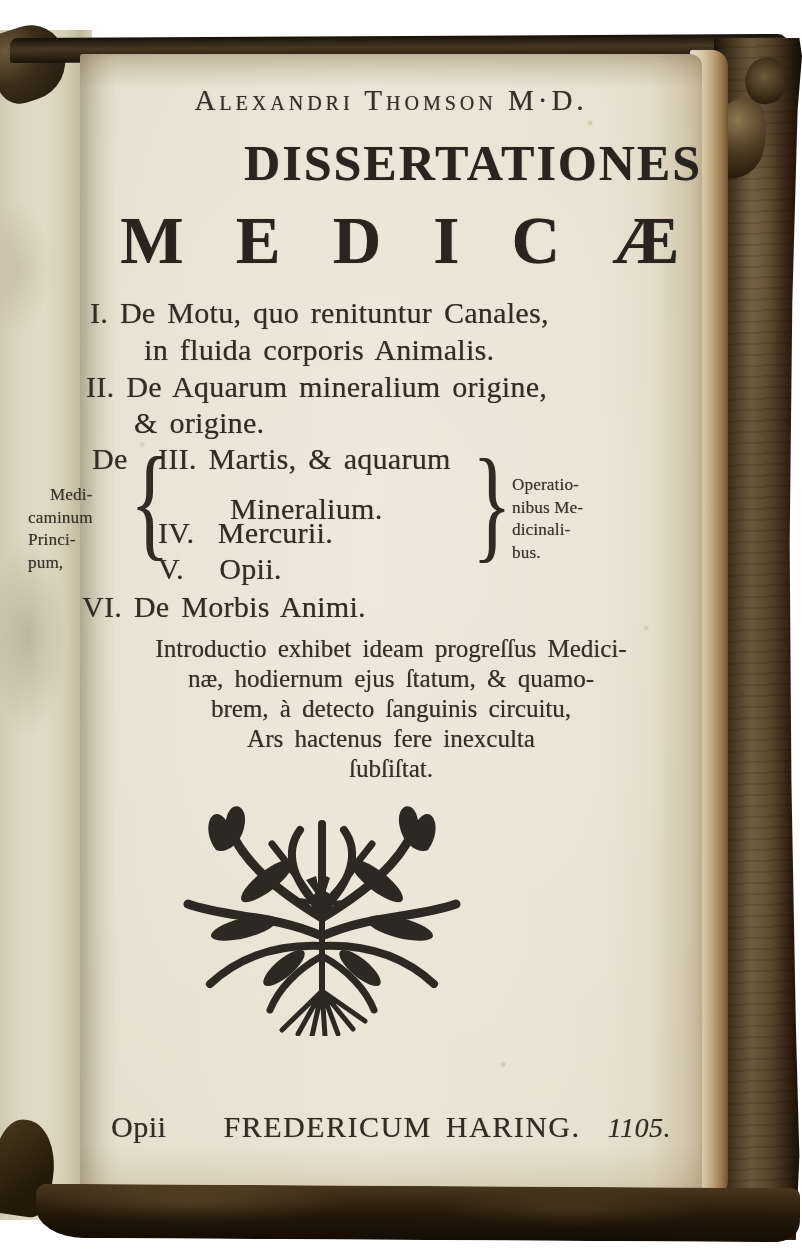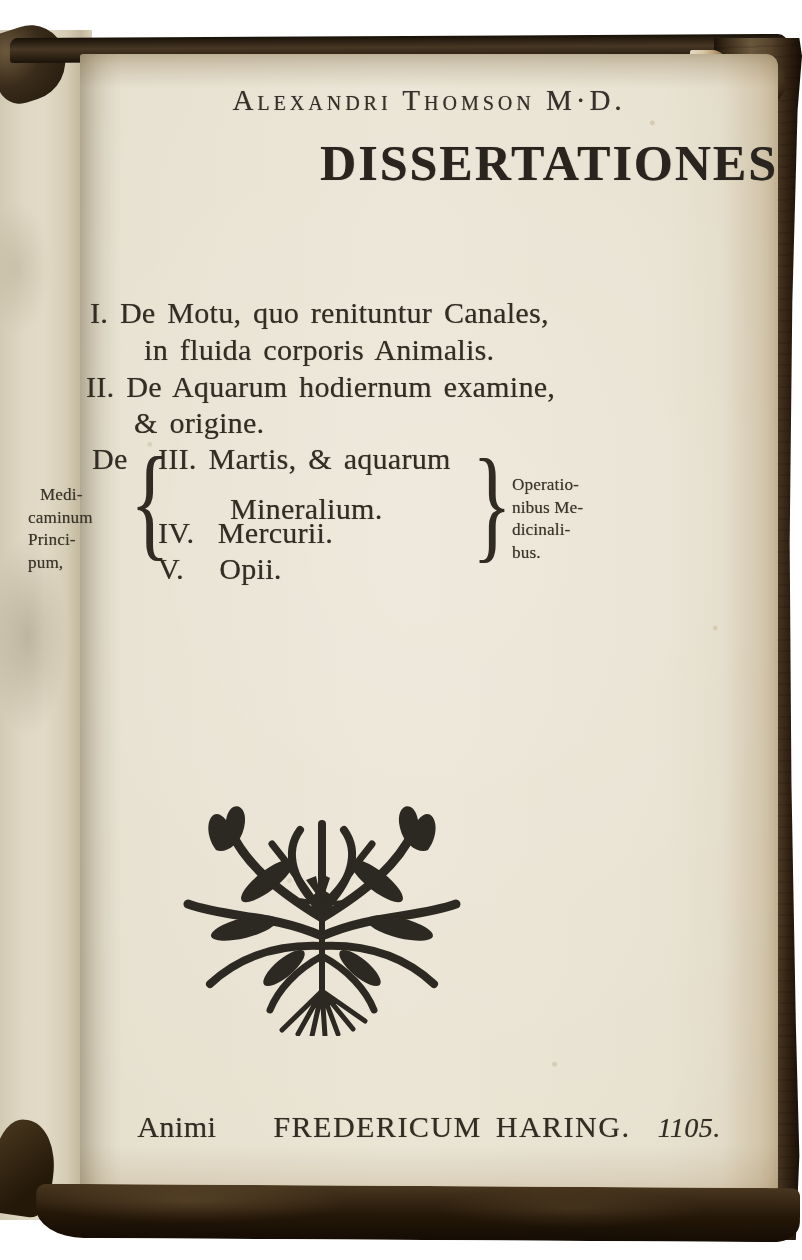--- a/index.html
+++ b/index.html
@@ -64,21 +64,21 @@
     background:linear-gradient(135deg,#4a3920 0%,#241808 70%);
     border-radius:40% 55% 30% 20%;
     transform:rotate(8deg);
   }
   .page-edge-right {
     position:absolute; left:690px; top:50px; width:38px; height:1150px;
     background:linear-gradient(90deg,#e3dcc8 0%,#d6c7a5 35%,#bda077 62%,#96764b 85%,#6d5230 100%);
     border-radius:2px 16px 20px 2px;
   }
   .page {
-    position:absolute; left:80px; top:54px; width:698px; height:1148px;
+    position:absolute; left:80px; top:54px; width:622px; height:1148px;
     background:
       radial-gradient(circle at 82% 6%, rgba(150,110,50,0.20) 0 2px, transparent 3px),
       radial-gradient(circle at 10% 34%, rgba(150,110,50,0.16) 0 2px, transparent 3px),
       radial-gradient(circle at 91% 50%, rgba(150,110,50,0.2) 0 1.5px, transparent 3px),
       radial-gradient(circle at 68% 88%, rgba(140,100,45,0.18) 0 2px, transparent 3px),
       radial-gradient(circle at 30% 72%, rgba(140,100,45,0.12) 0 2px, transparent 3px),
       linear-gradient(180deg, rgba(120,90,45,0.28) 0%, transparent 3%),
       linear-gradient(0deg, rgba(140,105,55,0.22) 0%, transparent 5%),
       linear-gradient(90deg, rgba(146,112,60,0) 92%, rgba(146,112,60,0.25) 100%),
       radial-gradient(120% 80% at 50% 42%, rgba(255,255,255,0.20), transparent 75%),
@@ -135,31 +135,32 @@
   <div class="leather-tear-1"></div>
   <div class="leather-tear-2"></div>
   <div class="page-edge-right"></div>
 
   <div class="page">
 
     <div class="abs author-line">Alexandri Thomson M·D.</div>
 
     <div class="abs main-title">DISSERTATIONES</div>
 
+    <div class="abs sub-title">MEDICÆ</div>
 
     <div class="abs entry" style="left:10px; top:242px">I. De Motu, quo renituntur Canales,</div>
     <div class="abs entry" style="left:64px; top:279px">in fluida corporis Animalis.</div>
 
-    <div class="abs entry" style="left:6px; top:316px">II. De Aquarum hodiernum examine,</div>
+    <div class="abs entry" style="left:6px; top:316px">II. De Aquarum mineralium origine,</div>
     <div class="abs entry" style="left:54px; top:352px">&amp; origine.</div>
 
     <div class="abs entry" style="left:12px; top:388px">De</div>
 
     <div class="abs note" style="left:-52px; top:430px; width:88px">
-      <div style="margin-left:12px">Medi-</div>
+      <div style="margin-left:22px">Medi-</div>
       <div>caminum</div>
       <div>Princi-</div>
       <div>pum,</div>
     </div>
 
     <div class="abs brace" style="left:50px; top:384px">{</div>
 
     <div class="abs entry" style="left:78px; top:388px">III. Martis, &amp; aquarum</div>
     <div class="abs entry" style="left:150px; top:438px">Mineralium.</div>
     <div class="abs entry" style="left:78px; top:462px">IV.  Mercurii.</div>
@@ -167,21 +168,29 @@
 
     <div class="abs brace" style="left:392px; top:386px">}</div>
 
     <div class="abs note" style="left:432px; top:420px; width:110px">
       <div>Operatio-</div>
       <div>nibus Me-</div>
       <div>dicinali-</div>
       <div>bus.</div>
     </div>
 
-
+    <div class="abs entry" style="left:2px; top:536px">VI. De Morbis Animi.</div>
+
+    <div class="abs intro-block">
+      <div class="intro-line">Introductio exhibet ideam progreſſus Medici-</div>
+      <div class="intro-line">næ, hodiernum ejus ſtatum, &amp; quamo-</div>
+      <div class="intro-line">brem, à detecto ſanguinis circuitu,</div>
+      <div class="intro-line">Ars hactenus fere inexculta</div>
+      <div class="intro-line">ſubſiſtat.</div>
+    </div>
 
     <div class="abs ornament-wrap">
       <svg width="300" height="250" viewBox="0 0 300 250">
         <g stroke="#2c2922" fill="none" stroke-linecap="round">
 
           <path d="M150,125 C120,95 112,66 128,44" stroke-width="8"></path>
           <path d="M150,125 C150,88 150,58 150,38" stroke-width="8"></path>
           <path d="M150,125 C180,95 188,66 172,44" stroke-width="8"></path>
           <path d="M150,128 C132,100 118,80 100,58" stroke-width="7"></path>
           <path d="M150,128 C168,100 182,80 200,58" stroke-width="7"></path>
@@ -213,21 +222,21 @@
           <ellipse cx="188" cy="182" rx="26" ry="9" transform="rotate(40 188 182)"></ellipse>
 
           <circle cx="150" cy="116" r="11"></circle>
           <path d="M150,116 L134,94 L144,90 Z M150,116 L150,88 L158,92 Z M150,116 L168,96 L172,104 Z M150,116 L128,112 L130,120 Z M150,116 L172,114 L170,122 Z"></path>
         </g>
       </svg>
     </div>
 
 
     <div class="abs imprint-line">
-      <span>Animi</span>
+      <span>Opii</span>
       <span class="pub">FREDERICUM HARING.</span>
       <span class="year">1105.</span>
     </div>
 
   </div>
 
   <div class="leather-corner-bl"></div>
   <div class="leather-bottom"></div>
 
 </div>

